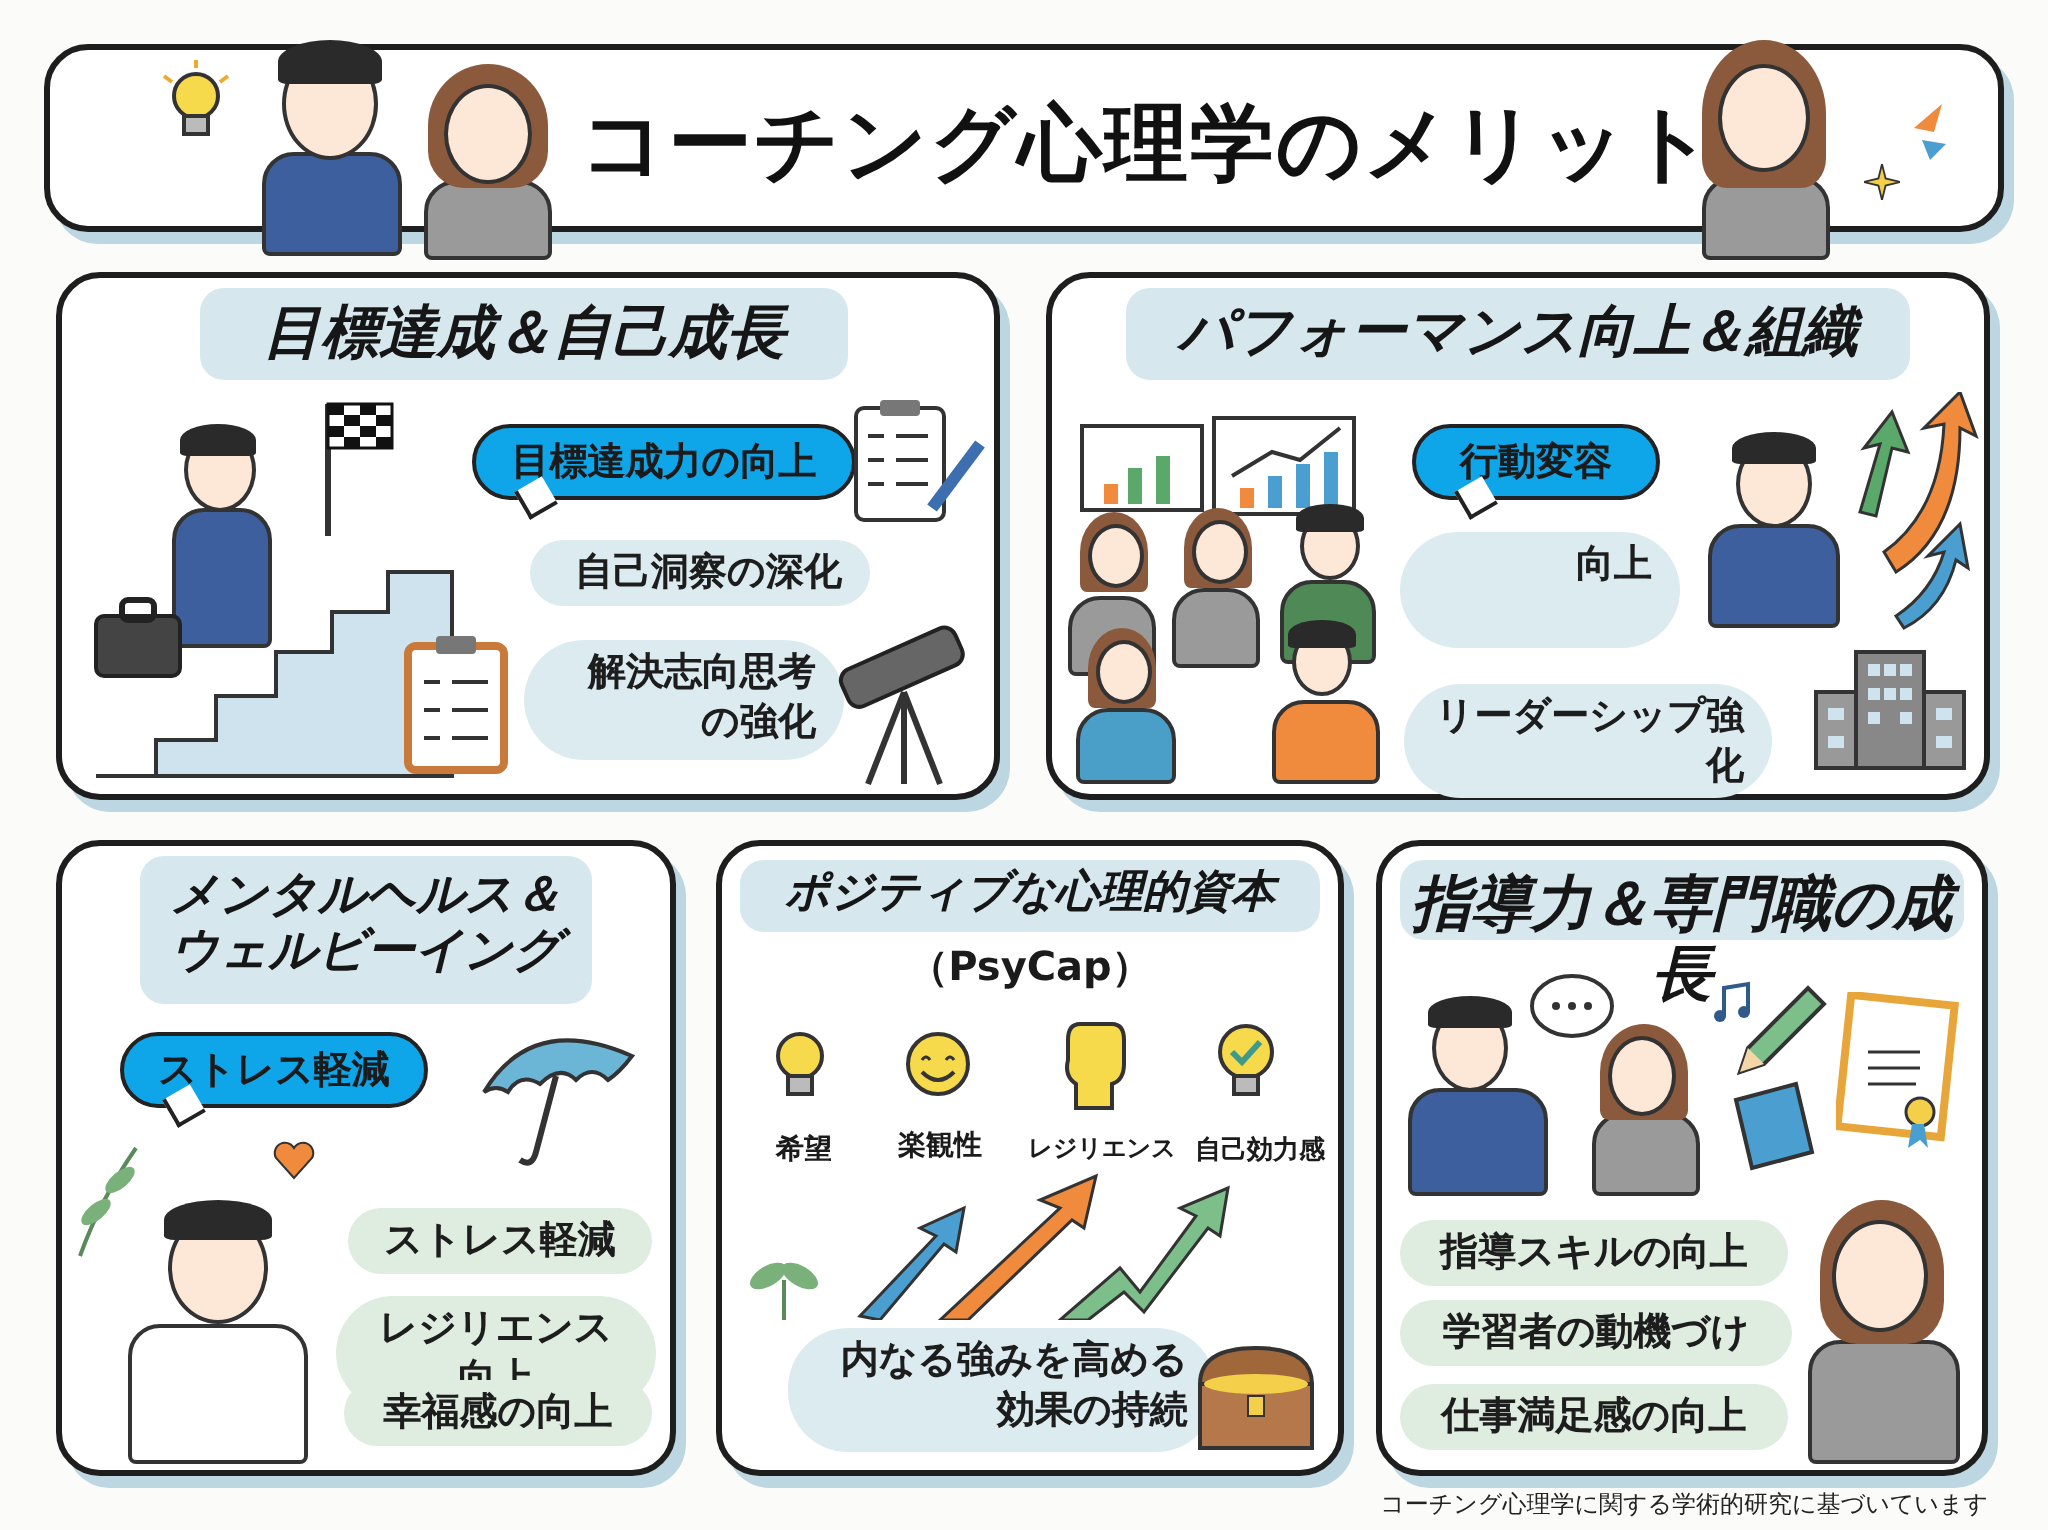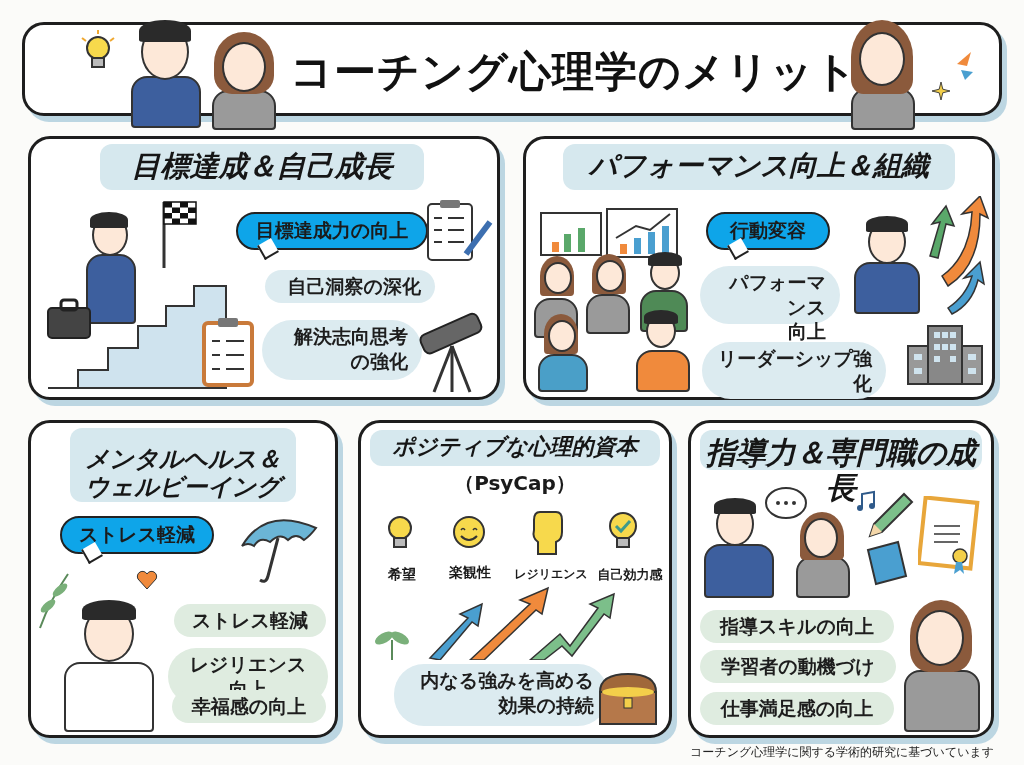--- a/index.html
+++ b/index.html
@@ -173,21 +173,20 @@
   <div class="hair" style="left:116px;top:2px;width:34px;height:14px;background:#2a2a2a"></div>
   <div class="body" style="left:6px;top:104px;width:50px;height:38px;background:#4a9fc8"></div>
   <div class="hair" style="left:12px;top:64px;width:34px;height:40px;background:#8b5a3c"></div>
   <div class="head" style="left:16px;top:70px;width:28px;height:32px"></div>
   <div class="body" style="left:104px;top:100px;width:54px;height:42px;background:#f08a3c"></div>
   <div class="head" style="left:114px;top:64px;width:30px;height:34px"></div>
   <div class="hair" style="left:112px;top:60px;width:34px;height:14px;background:#2a2a2a"></div>
 </div>
 <div class="bubble" style="left:706px;top:212px;width:124px">行動変容</div>
 <div class="pill blue" style="left:700px;top:266px;width:140px;height:58px">
-  <div>パフォーマンス</div>
   <div>向上</div>
 </div>
 <div class="pill blue" style="left:702px;top:342px;width:184px">リーダーシップ強化</div>
 <div class="person" style="left:848px;top:214px;width:80px;height:100px">
   <div class="body" style="left:6px;top:48px;width:66px;height:52px;background:#3d5f9e"></div>
   <div class="head" style="left:20px;top:6px;width:38px;height:44px"></div>
   <div class="hair" style="left:18px;top:2px;width:42px;height:16px;background:#2a2a2a"></div>
 </div>
 <svg class="icon-svg" style="left:922px;top:196px" width="70" height="120" viewBox="0 0 70 120">
   <path d="M8 60 L18 26 L10 28 L24 10 L32 30 L24 28 L16 62Z" fill="#5aa86a" stroke="#333" stroke-width="1.5"></path>
@@ -208,21 +207,21 @@
       <rect x="30" y="32" width="6" height="6"></rect>
       <rect x="46" y="32" width="6" height="6"></rect>
       <rect x="10" y="30" width="8" height="6"></rect>
       <rect x="64" y="30" width="8" height="6"></rect>
       <rect x="10" y="44" width="8" height="6"></rect>
       <rect x="64" y="44" width="8" height="6"></rect>
     </g>
 </svg>
 
 <div class="panel" style="left:28px;top:420px;width:310px;height:318px"></div>
-<div class="panel-title" style="left:70px;top:428px;width:226px;height:74px;font-size:24px;padding-top:18px">
+<div class="panel-title" style="left:70px;top:428px;width:226px;height:74px;font-size:24px;padding-top:6px">
   <div>メンタルヘルス＆</div>
   <div>ウェルビーイング</div>
 </div>
 <div class="bubble" style="left:60px;top:516px;width:154px">ストレス軽減</div>
 <svg class="icon-svg" style="left:240px;top:506px" width="78" height="82" viewBox="0 0 78 82">
   <path d="M2 40 Q26 0 76 22 Q70 30 64 34 Q56 26 48 34 Q40 26 30 36 Q20 30 14 40 Q8 36 2 40Z" fill="#6bb5d6" stroke="#333" stroke-width="2"></path>
   <path d="M38 32 L28 70 Q26 78 20 74" stroke="#333" stroke-width="3" fill="none"></path>
 </svg>
 <svg class="icon-svg" style="left:136px;top:570px" width="22" height="20" viewBox="0 0 22 20">
     <path d="M11 19 L2 9 A5 5 0 0 1 11 4 A5 5 0 0 1 20 9Z" fill="#f08a3c" stroke="#333" stroke-width="1"></path>

